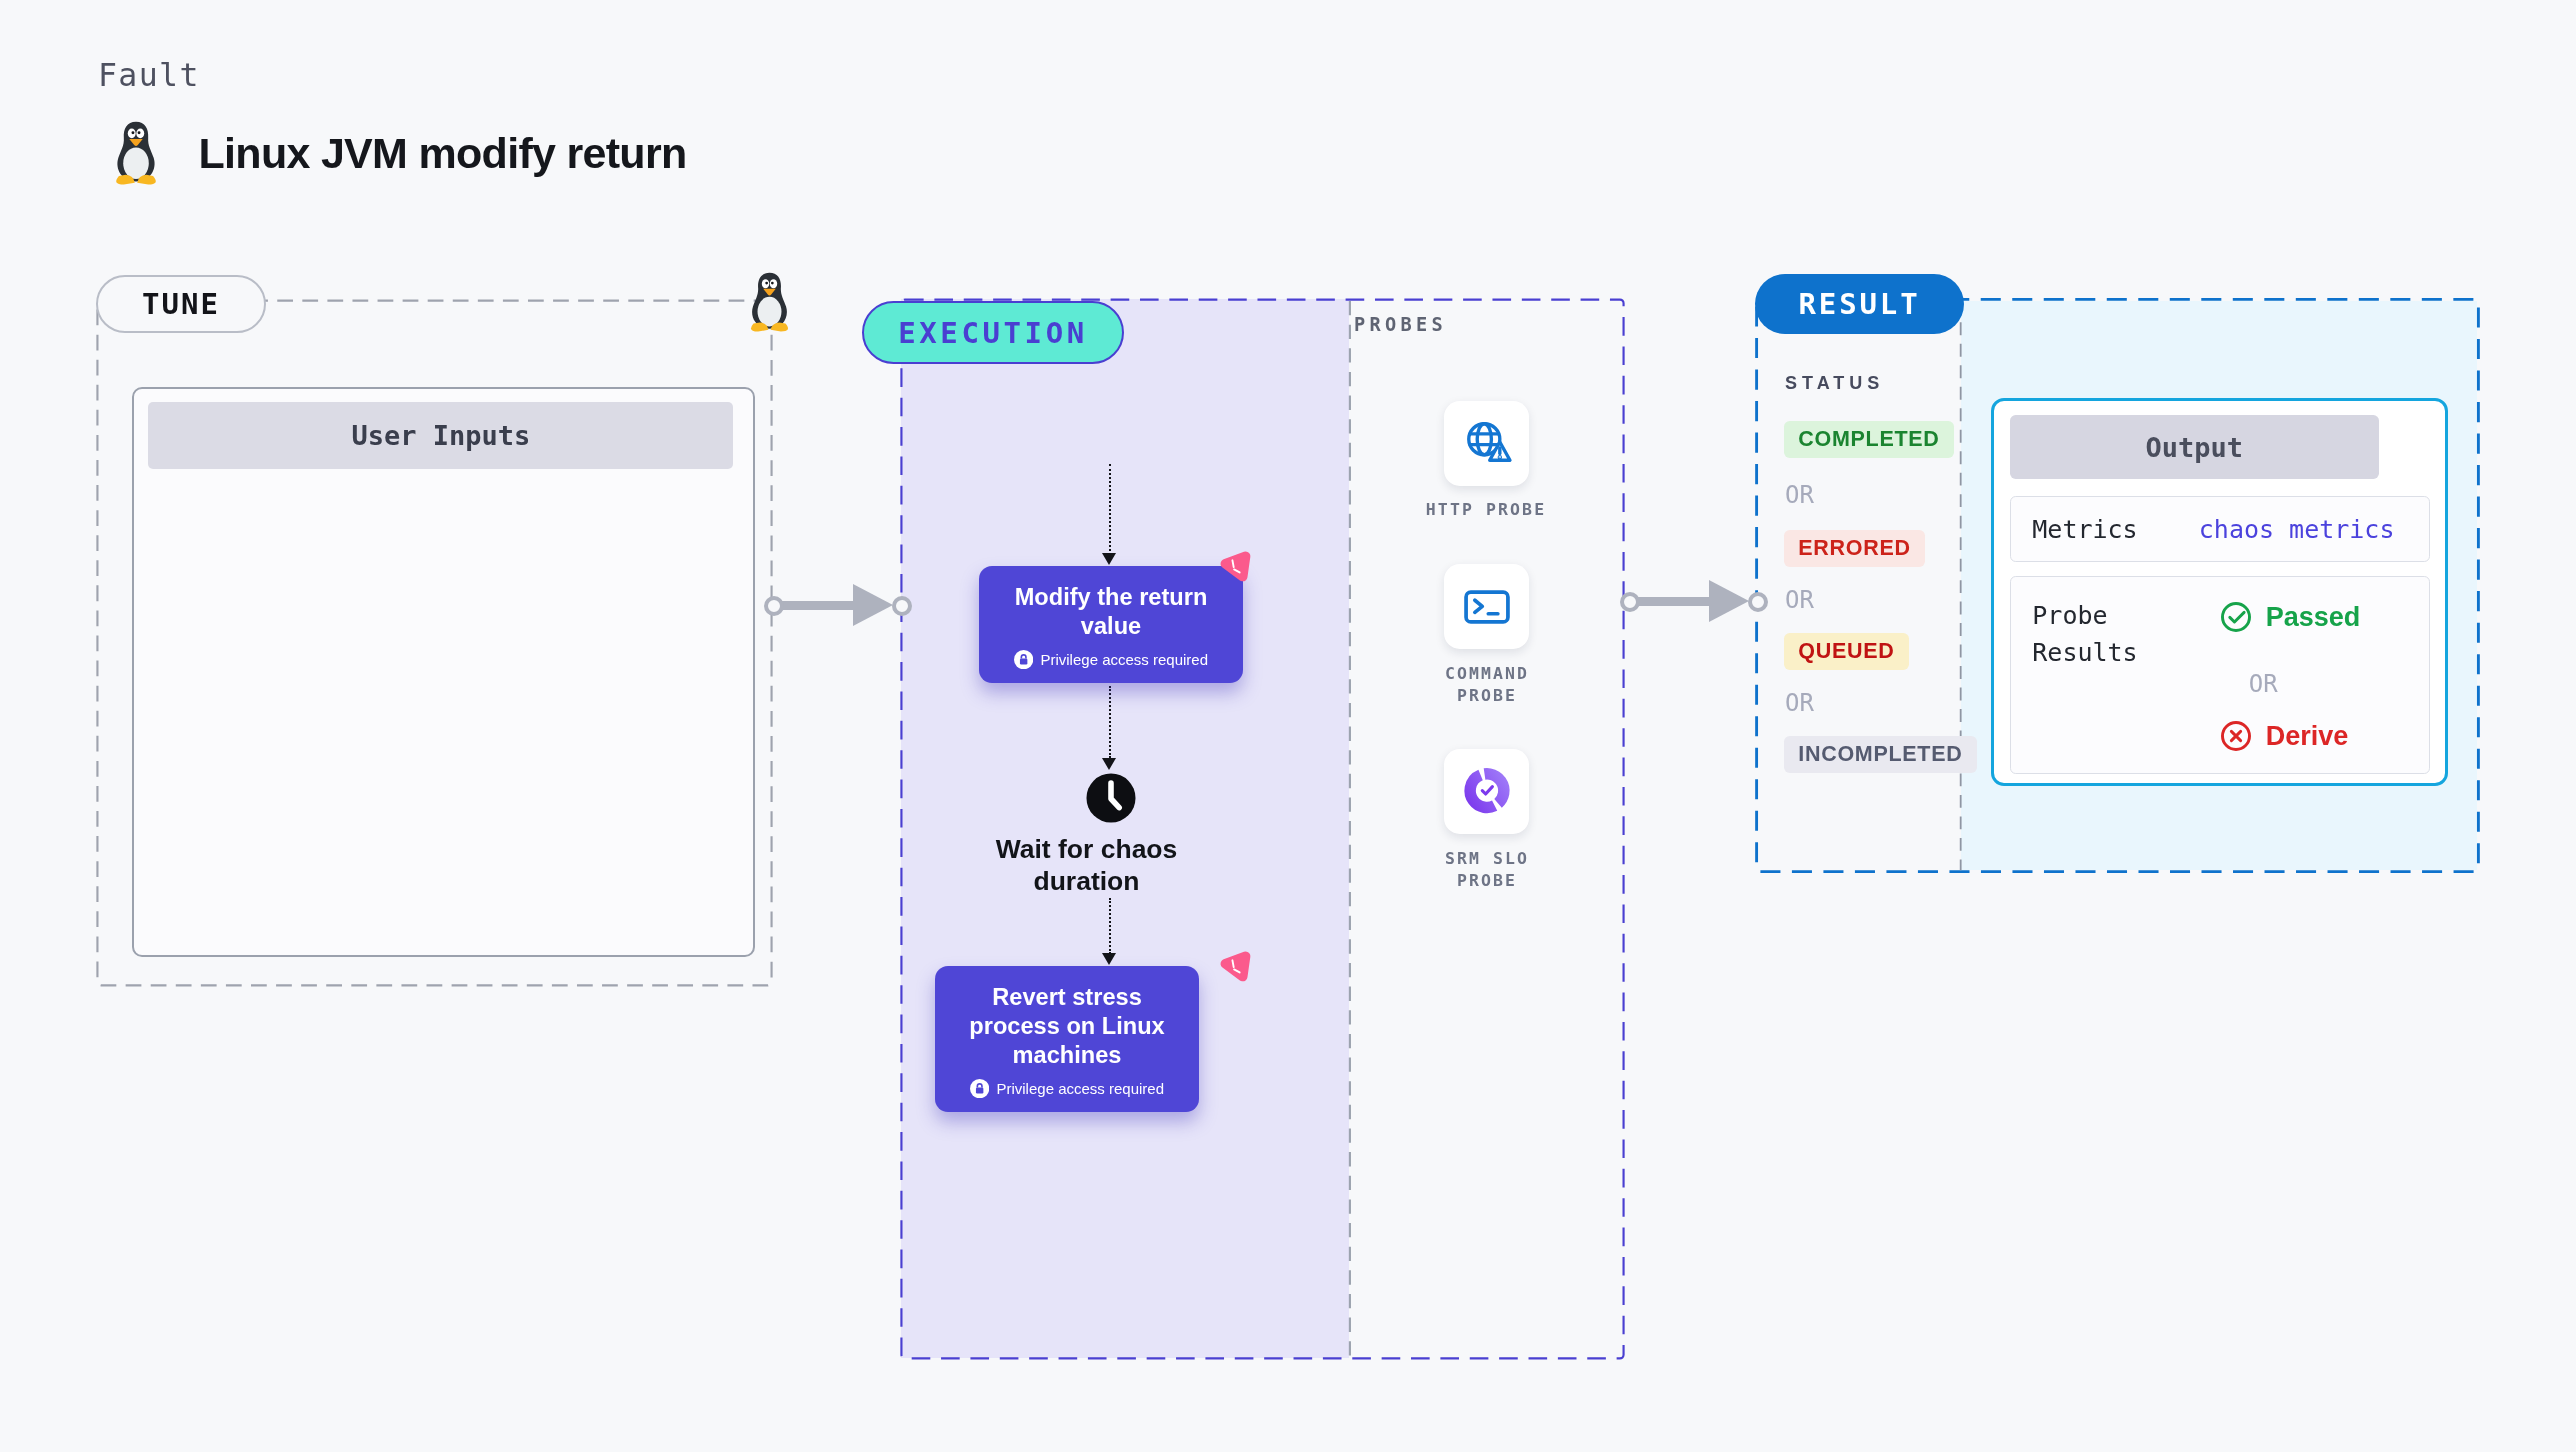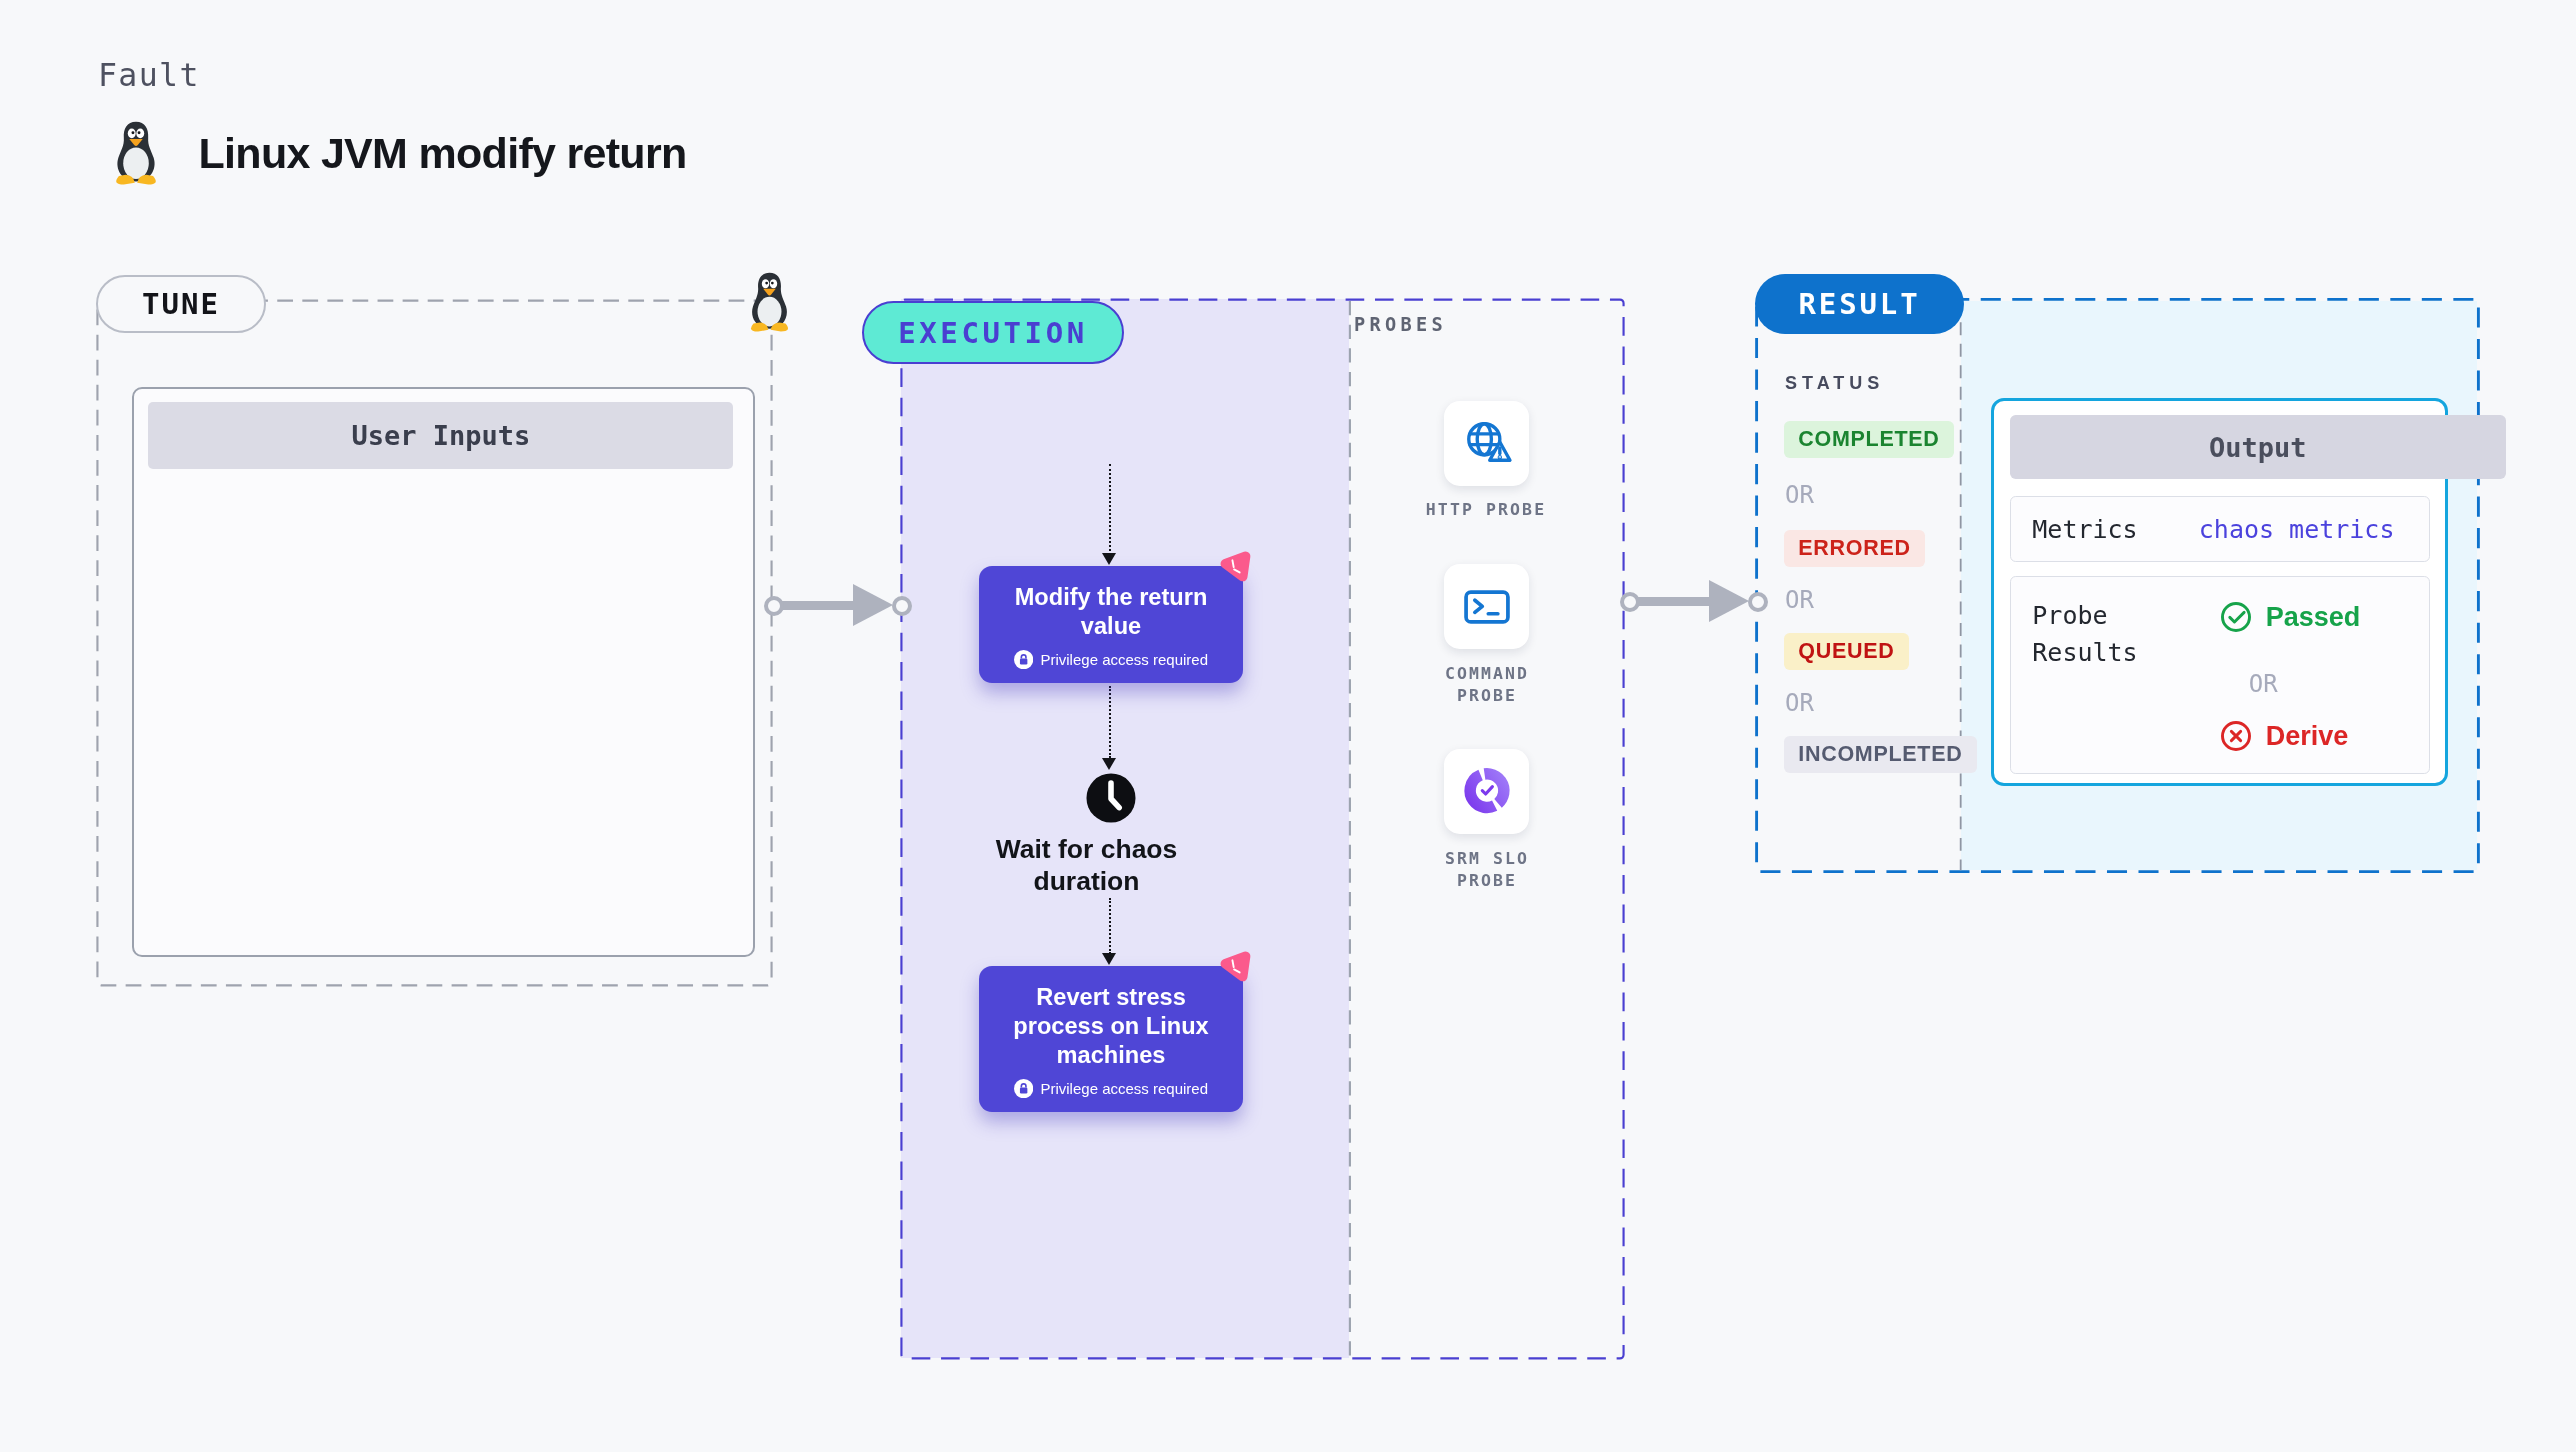--- a/index.html
+++ b/index.html
@@ -61,21 +61,21 @@
   .probe-name{font-size:16.5px;font-weight:bold;letter-spacing:2.1px;line-height:22px;color:#6E7486;text-align:center;}
 
   
   .res-cyan{left:1961px;top:301px;width:516px;height:569px;background:#E9F6FD;}
   .status-label{font-size:18px;font-weight:bold;letter-spacing:5px;color:#474B5E;}
   .badge{display:inline-flex;align-items:center;height:37px;padding:0 14.3px;border-radius:5.7px;
          font-size:21.5px;font-weight:bold;letter-spacing:0.7px;}
   .or{font-size:24px;color:#A6AABB;}
   .out-card{left:1991px;top:398px;width:457px;height:388px;background:#FFFFFF;border:3.6px solid #14A5DE;
             border-radius:13px;z-index:3;box-sizing:border-box;}
-  .out-head{left:15.8px;top:14.3px;width:496px;height:64px;background:#D6D6E1;border-radius:5.7px;
+  .out-head{left:15.8px;top:14.3px;width:369px;height:64px;background:#D6D6E1;border-radius:5.7px;
             display:flex;align-items:center;justify-content:center;font-size:27px;font-weight:bold;color:#4A4E5D;}
   .out-row{left:15.8px;width:420px;background:#FCFCFE;border:1.4px solid #DCDFE7;border-radius:5.7px;box-sizing:border-box;}
   .out-lbl{font-size:25px;color:#23272F;line-height:37px;}
   .out-val{font-size:25px;color:#4B42DD;}
   .pf-text{font-size:27px;font-weight:bold;}
   .pf-row{display:flex;align-items:center;gap:13px;}
 </style>
 </head>
 <body>
 
@@ -174,21 +174,21 @@
     <svg width="52" height="52" viewBox="0 0 70 70">
       <circle cx="35" cy="35" r="33" fill="#0D0E12"></circle>
       <path d="M35 15 V36 L46 48" stroke="#fff" stroke-width="7.5" stroke-linecap="round" stroke-linejoin="round" fill="none"></path>
     </svg>
   </div>
   <div class="abs step-text" style="left:972px;top:833px;width:229px;z-index:2;">Wait for chaos duration</div>
 
   <div class="abs v-arrow" style="left:1109px;top:898px;height:56px;"></div>
   <div class="abs v-head" style="left:1102px;top:953px;"></div>
 
-  <div class="abs node" style="left:979px;top:966px;z-index:3;">
+  <div class="abs node" style="left:935px;top:966px;z-index:3;">
     <div class="node-label">Revert stress process on Linux machines</div>
     <div class="node-badge">
       <span>
         <svg width="19.3" height="19.3" viewBox="0 0 26 26">
             <circle cx="13" cy="13" r="13" fill="#fff"></circle>
             <rect x="8" y="11.6" width="10" height="7.8" rx="1.6" fill="#4F46D6"></rect>
             <path d="M9.9 11.6 V9.7 a3.1 3.1 0 0 1 6.2 0 V11.6" stroke="#4F46D6" stroke-width="2.2" fill="none"></path>
           </svg>
       </span>
       <span>Privilege access required</span>

